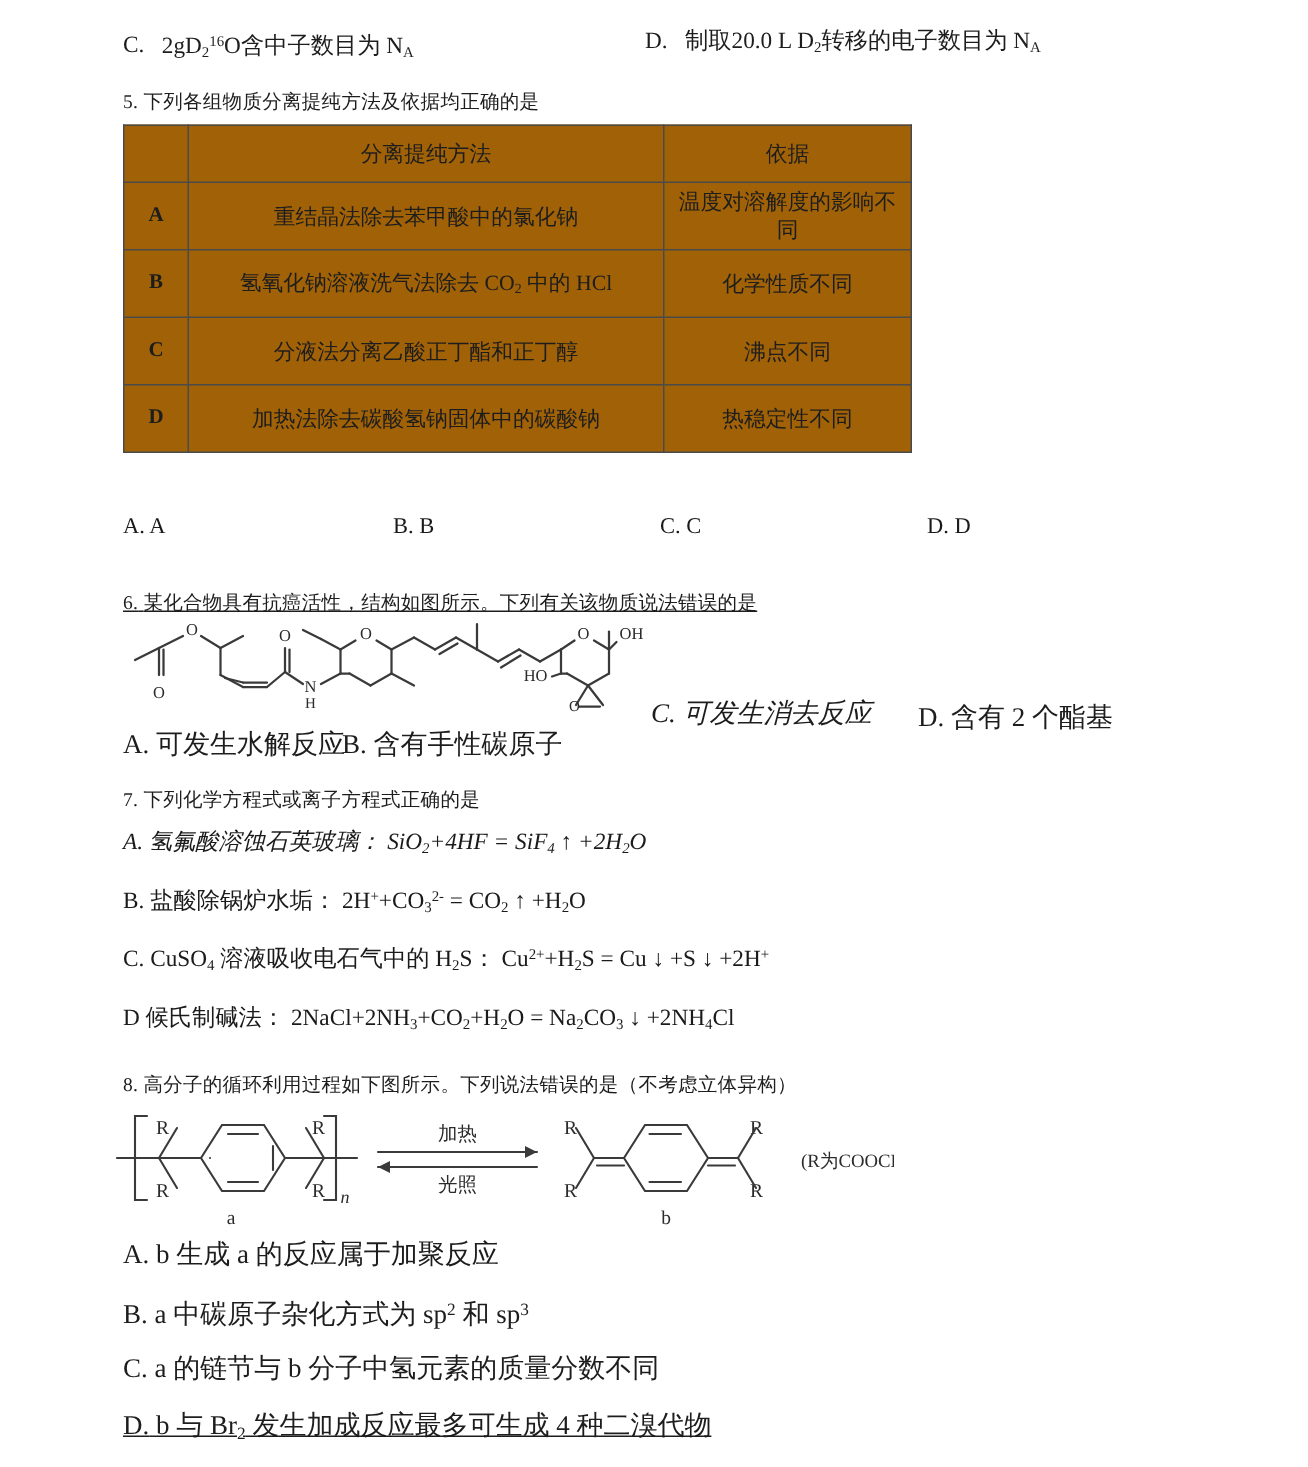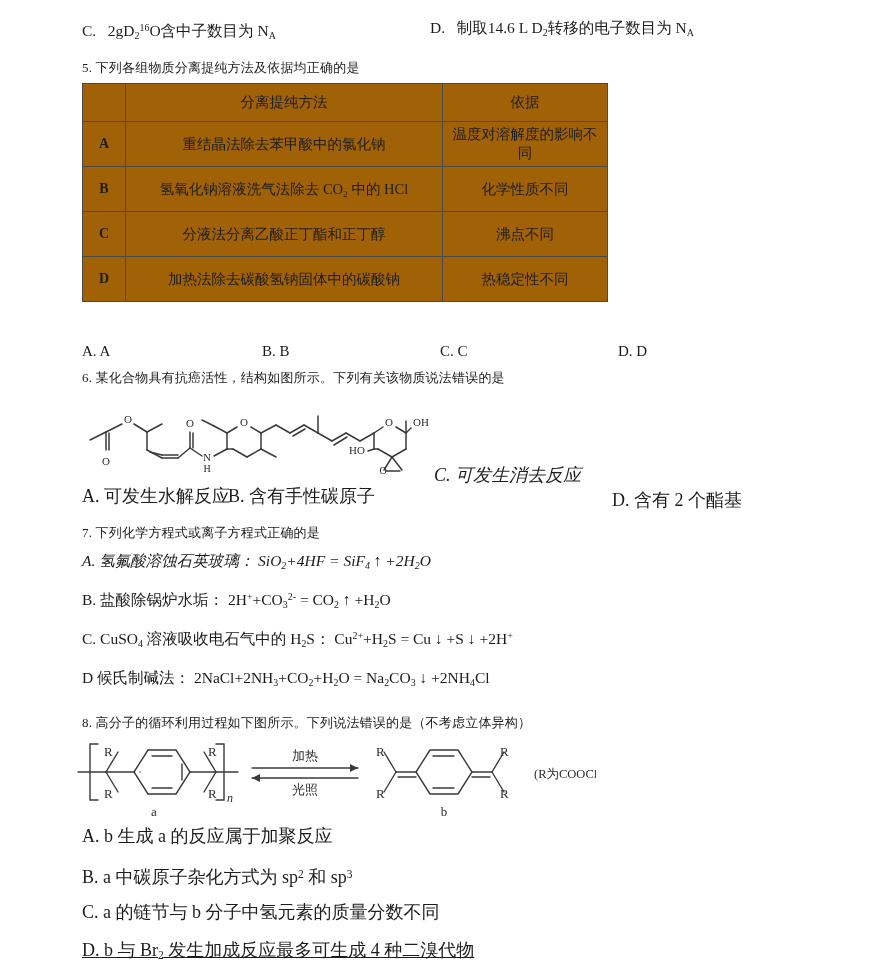--- a/index.html
+++ b/index.html
@@ -101,21 +101,21 @@
   <div class="line" style="left:82px; top:18px;">
     <span>C.</span>
     <span class="sci">&nbsp;
       <span>2gD</span><sub>2</sub><sup>16</sup><span>O</span><span>含中子数目为 N</span><sub>A</sub>
     </span>
   </div>
 
   <div class="line" style="left:430px; top:18px;">
     <span>D.</span>
     <span class="sci">&nbsp;
-      <span>制取</span><span>14.6 L D</span><sub>2</sub><span>转移的电子数目为 N</span><sub>A</sub>
+      <span>制取</span><span>20.0 L D</span><sub>2</sub><span>转移的电子数目为 N</span><sub>A</sub>
     </span>
   </div>
 
   <div class="line q-stem" style="left:82px; top:58px;">
     <span>5.</span>
     <span>下列各组物质分离提纯方法及依据均正确的是</span>
   </div>
 
   <table class="sep-table">
     <thead>
@@ -159,21 +159,21 @@
   </div>
   <div class="optrow" style="left:440px;">
     <span>C.</span>
     <span>C</span>
   </div>
   <div class="optrow" style="left:618px;">
     <span>D.</span>
     <span>D</span>
   </div>
 
-  <div class="line q-stem" style="left:82px; top:368px;">
+  <div class="line q-stem" style="left:82px; top:392px;text-decoration:underline;">
     <span>6.</span>
     <span>某化合物具有抗癌活性，结构如图所示。下列有关该物质说法错误的是</span>
   </div>
 
   <div class="mol1">
     <svg width="352" height="82" viewBox="0 0 352 82" xmlns="http://www.w3.org/2000/svg" stroke="#3a3a3a" stroke-width="1.5" fill="none" stroke-linecap="round">
 
       <line x1="6" y1="44" x2="22" y2="36"></line>
       <line x1="22" y1="36" x2="22" y2="54"></line>
       <line x1="25" y1="37" x2="25" y2="54"></line>
@@ -248,21 +248,21 @@
     <span>可发生水解反应</span>
   </div>
   <div class="line opt" style="left:228px; top:486px;">
     <span>B.</span>
     <span>含有手性碳原子</span>
   </div>
   <div class="line opt" style="left:434px; top:465px;font-style:italic;">
     <span>C.</span>
     <span>可发生消去反应</span>
   </div>
-  <div class="line opt" style="left:612px; top:490px;">
+  <div class="line opt" style="left:612px; top:468px;">
     <span>D.</span>
     <span>含有 2 个酯基</span>
   </div>
 
   <div class="line q-stem" style="left:82px; top:523px;">
     <span>7.</span>
     <span>下列化学方程式或离子方程式正确的是</span>
   </div>
 
   <div class="eqline" style="left:82px; top:551px;font-style:italic;">

